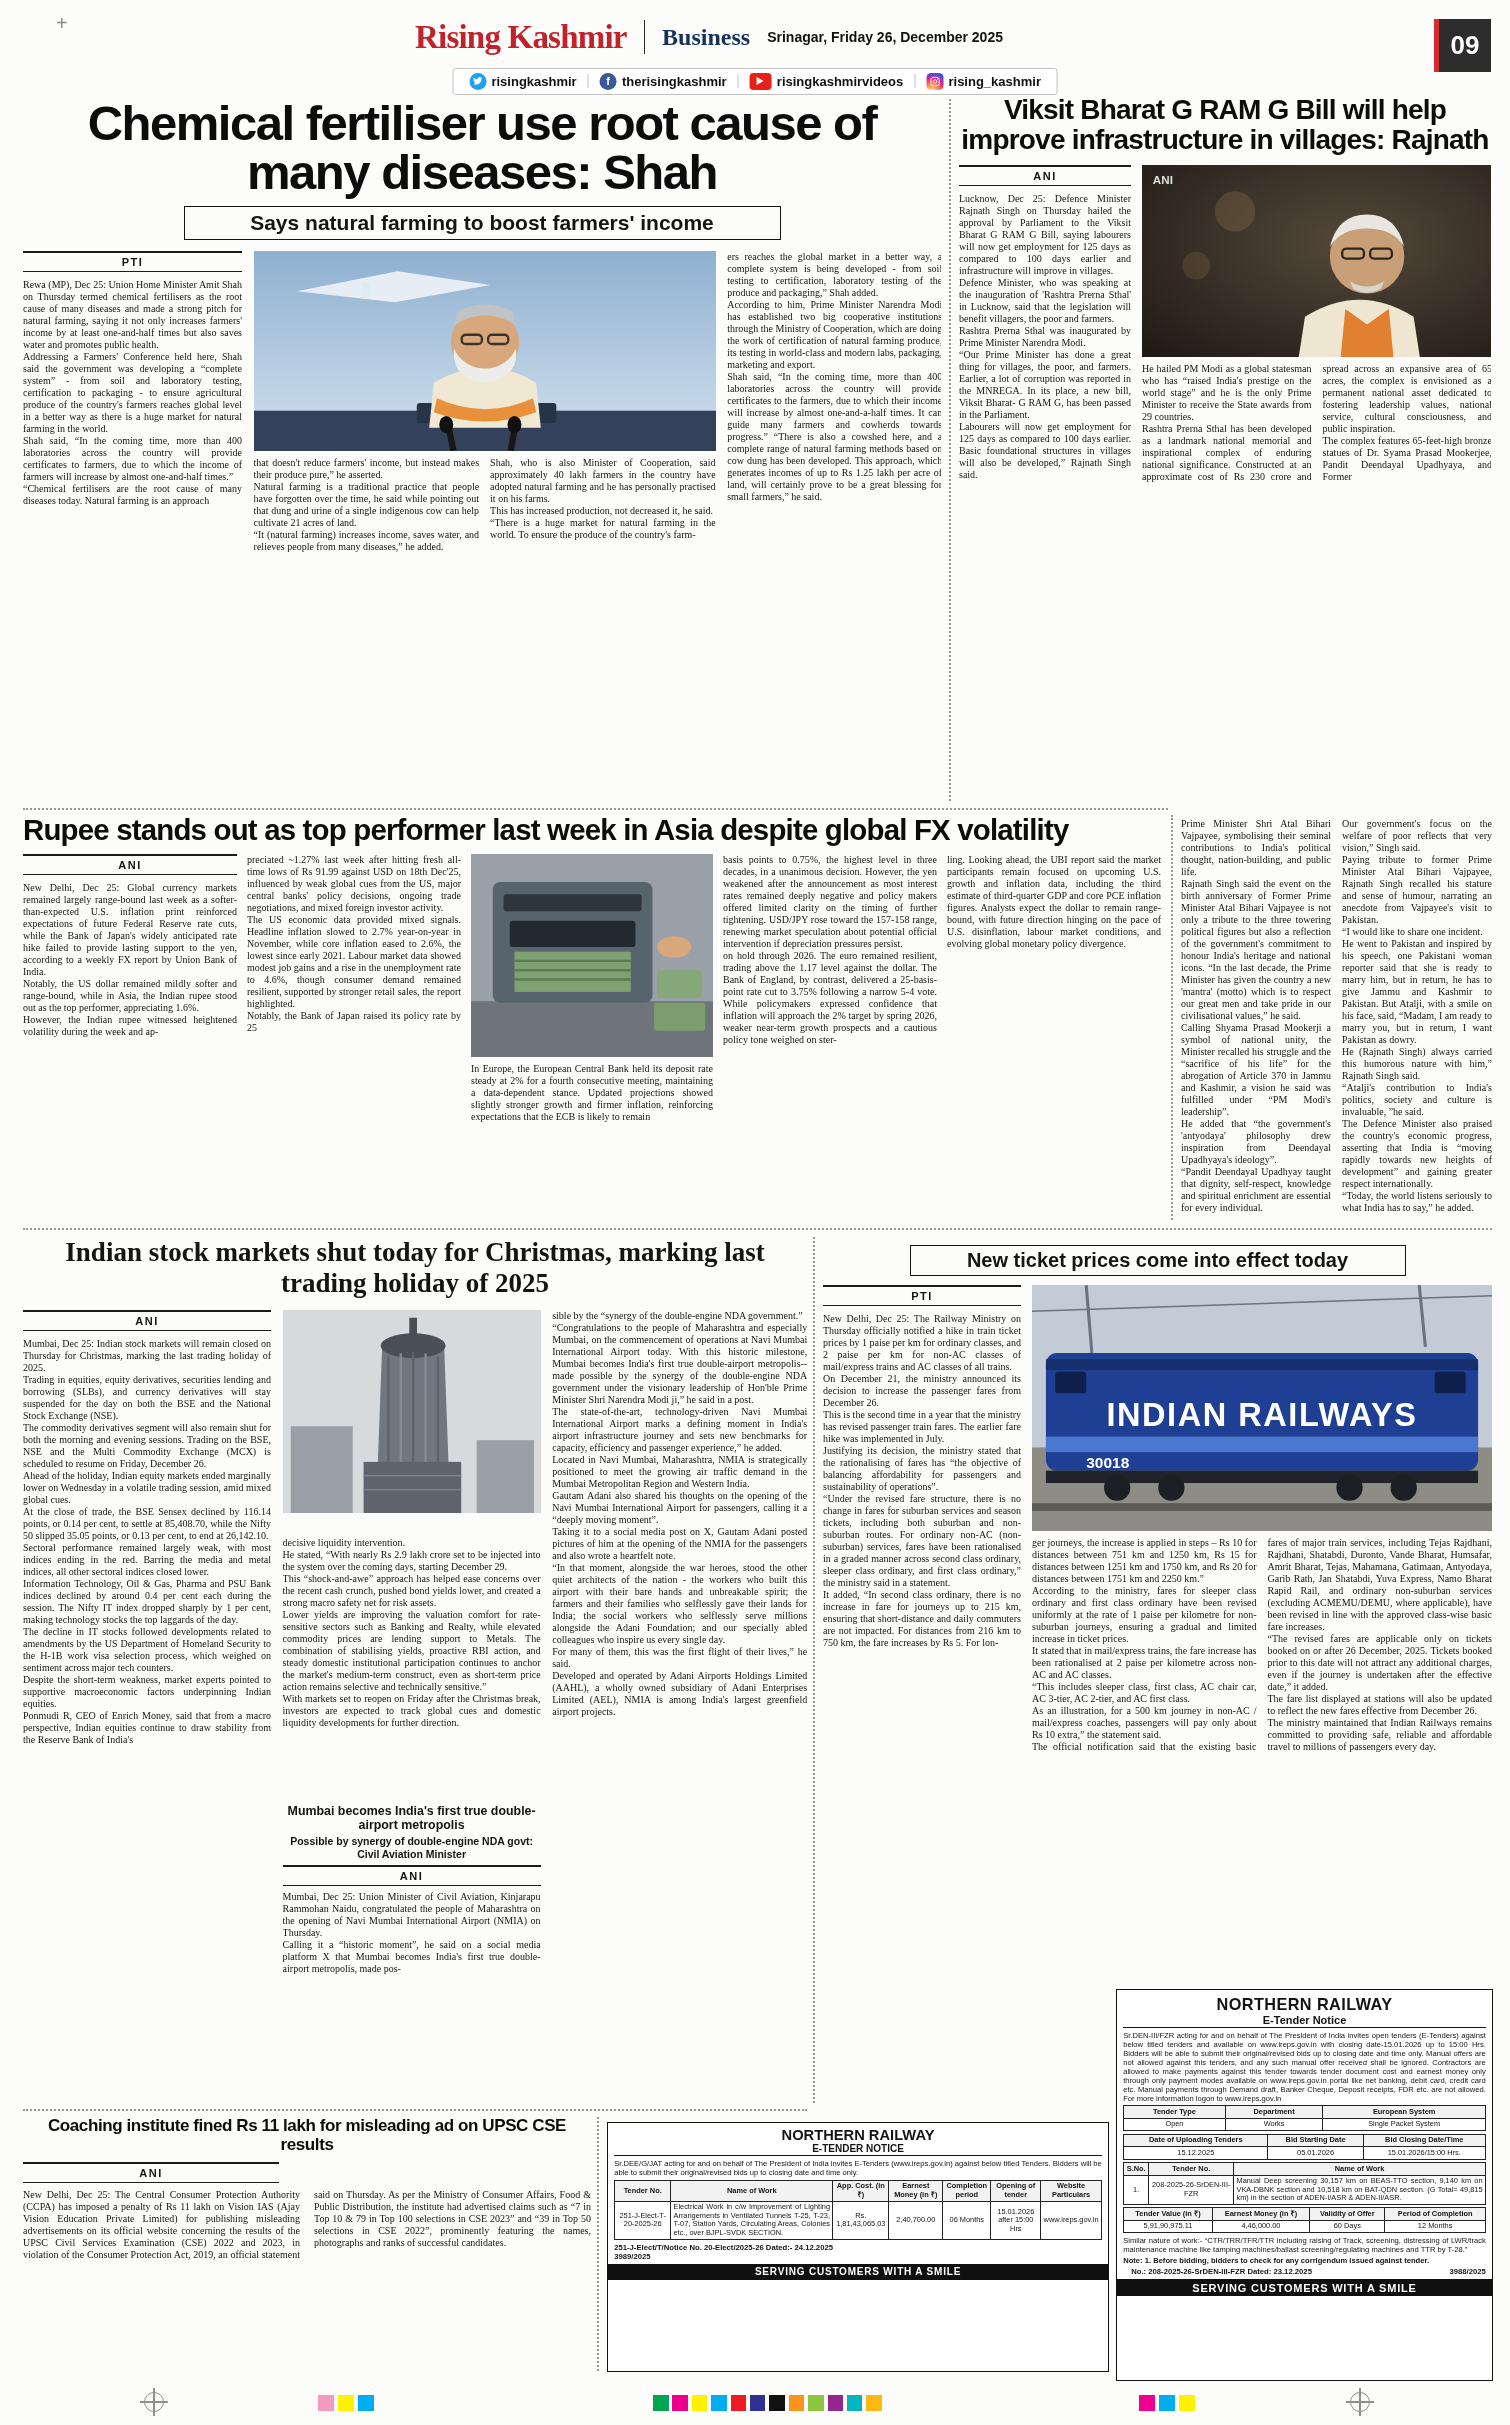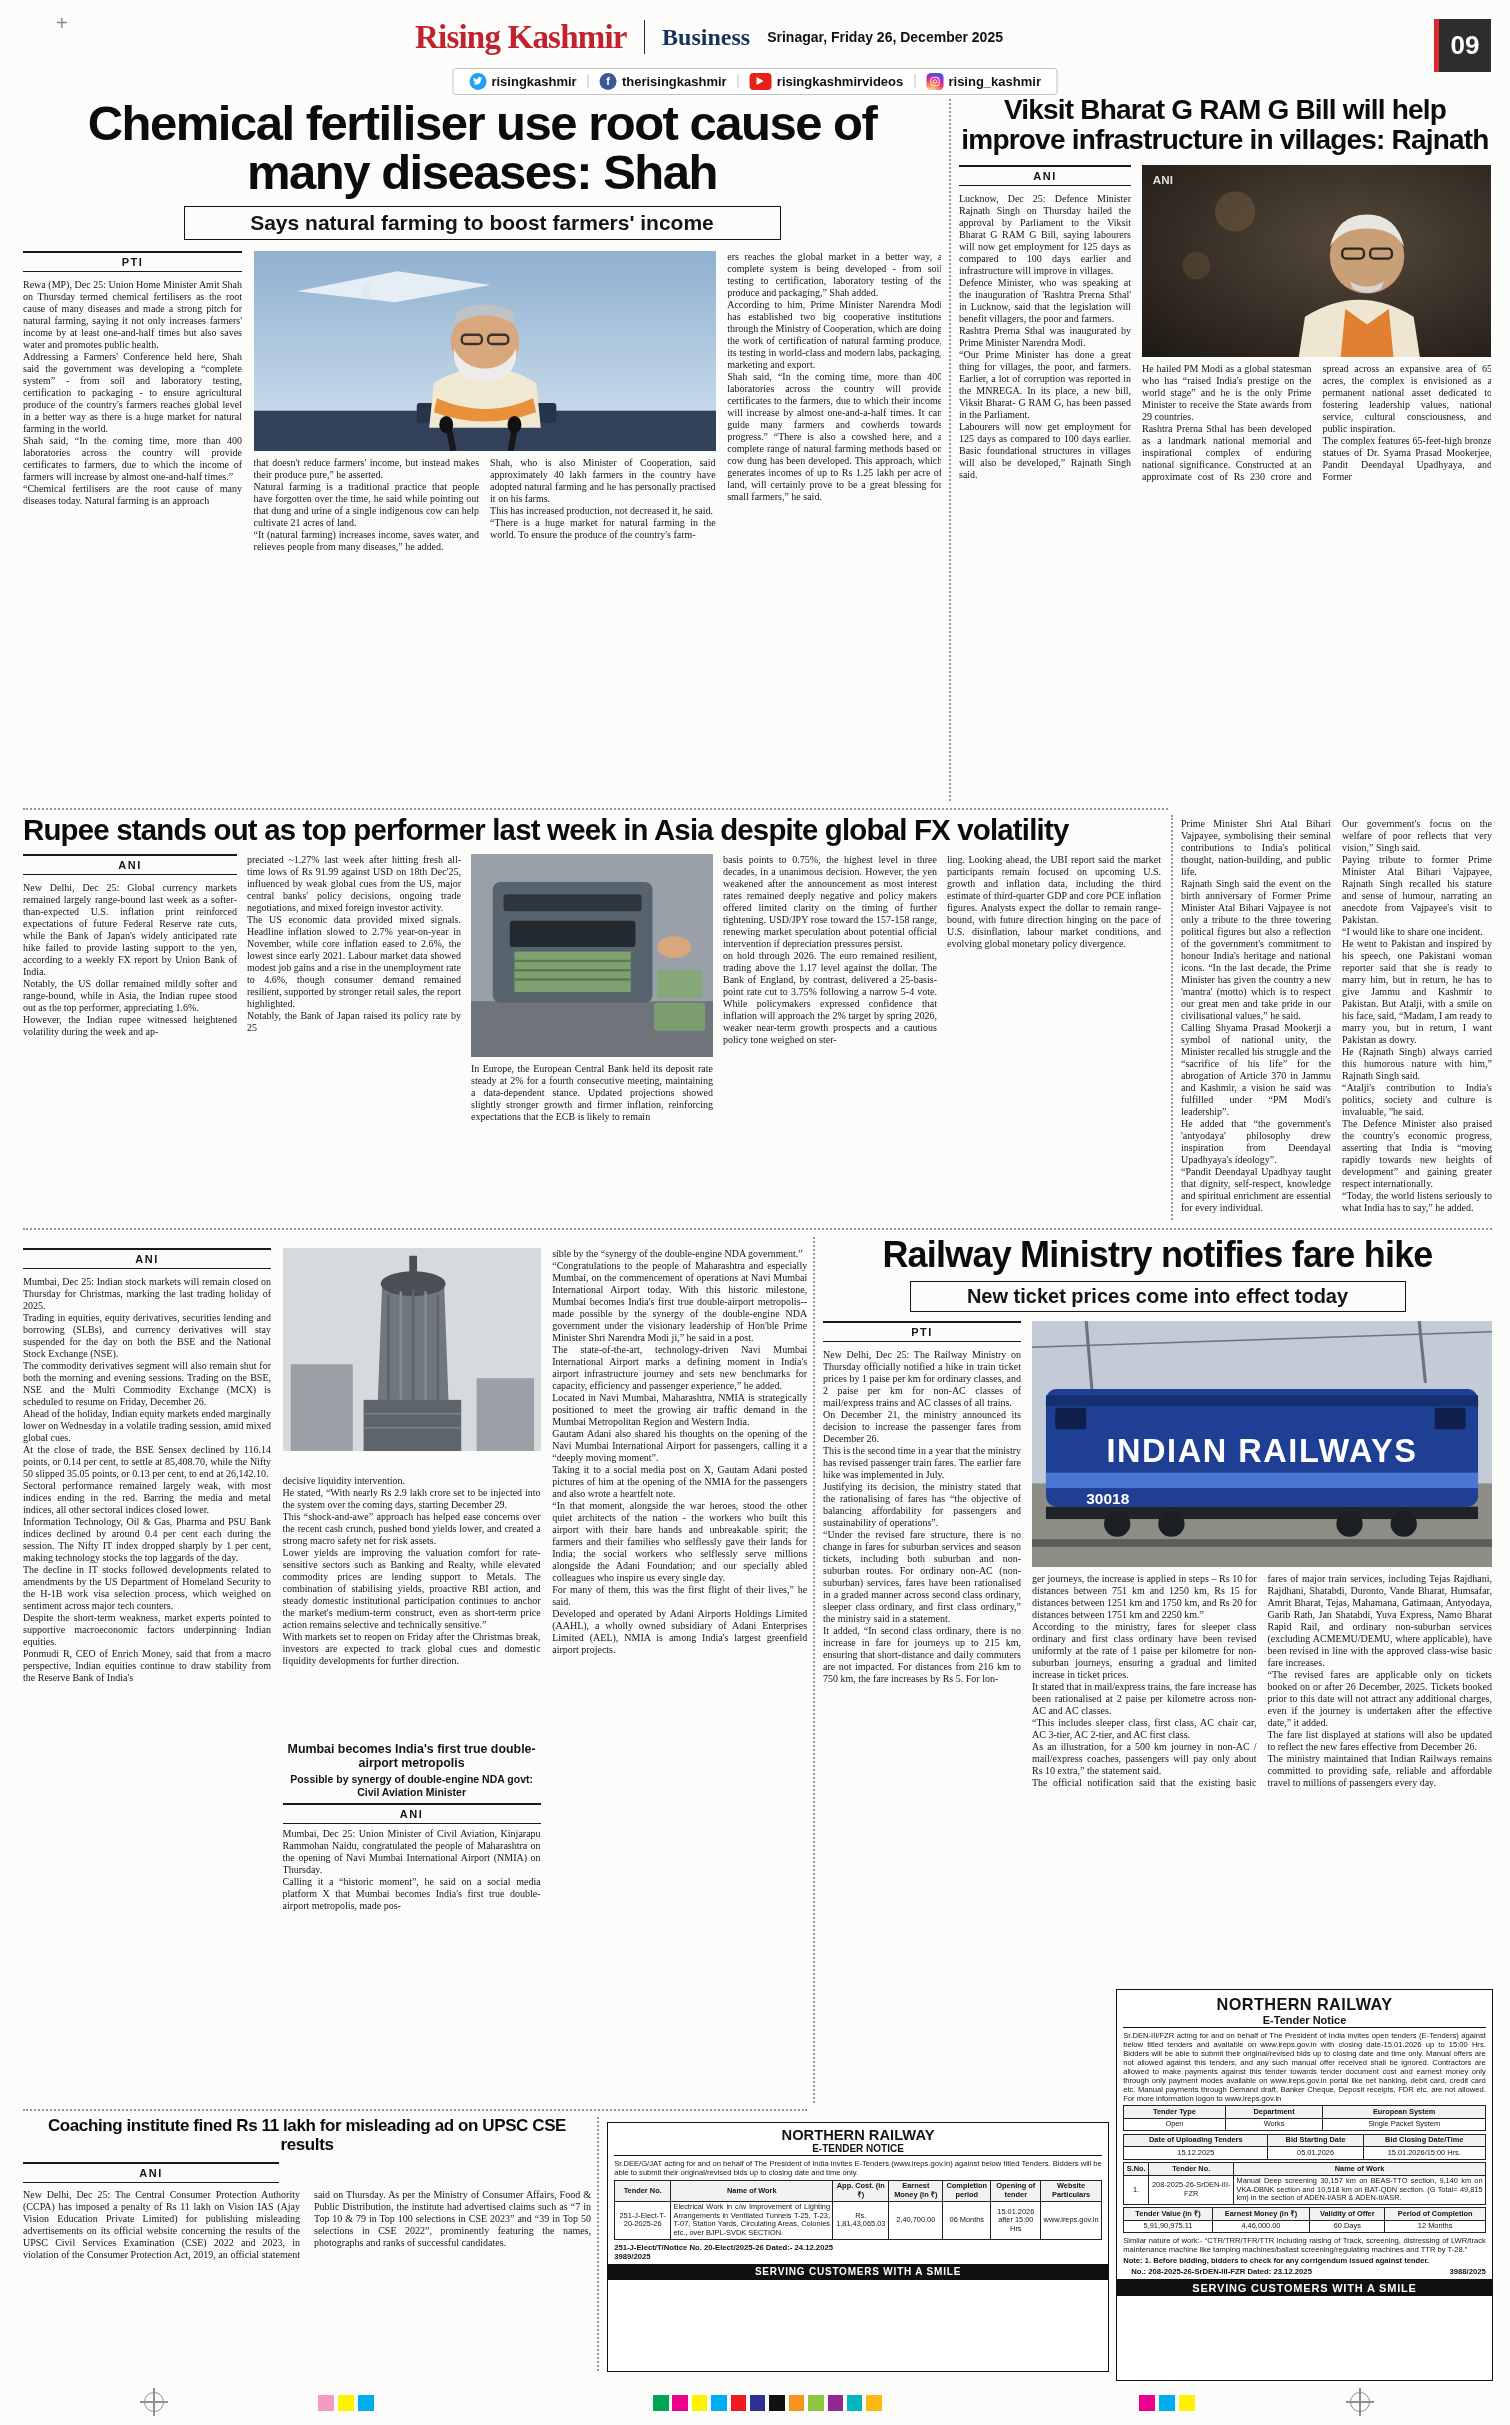--- a/index.html
+++ b/index.html
@@ -251,20 +251,21 @@
       </div>
       <div style="width:214px;flex:0 0 auto;">
         <div class="body-text" style="height:360px;">ling. Looking ahead, the UBI report said the market participants remain focused on upcoming U.S. growth and inflation data, including the third estimate of third-quarter GDP and core PCE inflation figures. Analysts expect the dollar to remain range-bound, with future direction hinging on the pace of U.S. disinflation, labour market conditions, and evolving global monetary policy divergence.</div>
       </div>
     </div>
   </section>
 
   <div class="abs dot-h" style="left:23px;top:1228px;width:1469px;"></div>
 
   <section class="abs" style="left:23px;top:1237px;width:784px;height:866px;overflow:hidden;">
+    <h2 style="font-family:'Liberation Serif',serif;font-weight:700;font-size:27px;line-height:1.15;text-align:center;">Indian stock markets shut today for Christmas, marking last trading holiday of 2025</h2>
     <div style="display:flex;gap:11.6px;margin-top:11px;height:784px;">
       <div style="width:248px;flex:0 0 auto;">
         <div class="byline">ANI</div>
         <div class="body-text" style="height:744px;">Mumbai, Dec 25: Indian stock markets will remain closed on Thursday for Christmas, marking the last trading holiday of 2025.
 Trading in equities, equity derivatives, securities lending and borrowing (SLBs), and currency derivatives will stay suspended for the day on both the BSE and the National Stock Exchange (NSE).
 The commodity derivatives segment will also remain shut for both the morning and evening sessions. Trading on the BSE, NSE and the Multi Commodity Exchange (MCX) is scheduled to resume on Friday, December 26.
 Ahead of the holiday, Indian equity markets ended marginally lower on Wednesday in a volatile trading session, amid mixed global cues.
 At the close of trade, the BSE Sensex declined by 116.14 points, or 0.14 per cent, to settle at 85,408.70, while the Nifty 50 slipped 35.05 points, or 0.13 per cent, to end at 26,142.10.
 Sectoral performance remained largely weak, with most indices ending in the red. Barring the media and metal indices, all other sectoral indices closed lower.
 Information Technology, Oil &amp; Gas, Pharma and PSU Bank indices declined by around 0.4 per cent each during the session. The Nifty IT index dropped sharply by 1 per cent, making technology stocks the top laggards of the day.
@@ -312,21 +313,20 @@
 “In that moment, alongside the war heroes, stood the other quiet architects of the nation - the workers who built this airport with their bare hands and unbreakable spirit; the farmers and their families who selflessly gave their lands for India; the social workers who selflessly serve millions alongside the Adani Foundation; and our specially abled colleagues who inspire us every single day.
 For many of them, this was the first flight of their lives,” he said.
 Developed and operated by Adani Airports Holdings Limited (AAHL), a wholly owned subsidiary of Adani Enterprises Limited (AEL), NMIA is among India's largest greenfield airport projects.</div>
       </div>
     </div>
   </section>
 
   <div class="abs dot-v" style="left:813px;top:1237px;height:866px;"></div>
 
   <section class="abs" style="left:823px;top:1237px;width:669px;height:741px;overflow:hidden;">
-    <h2 class="hl" style="font-size:36px;line-height:1.0;text-align:center;letter-spacing:-0.8px;">Railway Ministry notifies fare hike</h2>
     <div class="subbox" style="width:496px;margin:7.7px auto 0;font-size:20px;padding:3.1px 6.2px;">New ticket prices come into effect today</div>
     <div style="display:flex;gap:11px;margin-top:9.3px;height:629px;">
       <div style="width:198px;flex:0 0 auto;">
         <div class="byline">PTI</div>
         <div class="body-text" style="height:591px;">New Delhi, Dec 25: The Railway Ministry on Thursday officially notified a hike in train ticket prices by 1 paise per km for ordinary classes, and 2 paise per km for non-AC classes of mail/express trains and AC classes of all trains.
 On December 21, the ministry announced its decision to increase the passenger fares from December 26.
 This is the second time in a year that the ministry has revised passenger train fares. The earlier fare hike was implemented in July.
 Justifying its decision, the ministry stated that the rationalising of fares has “the objective of balancing affordability for passengers and sustainability of operations”.
 “Under the revised fare structure, there is no change in fares for suburban services and season tickets, including both suburban and non-suburban routes. For ordinary non-AC (non-suburban) services, fares have been rationalised in a graded manner across second class ordinary, sleeper class ordinary, and first class ordinary,” the ministry said in a statement.
 It added, “In second class ordinary, there is no increase in fare for journeys up to 215 km, ensuring that short-distance and daily commuters are not impacted. For distances from 216 km to 750 km, the fare increases by Rs 5. For lon-</div>

